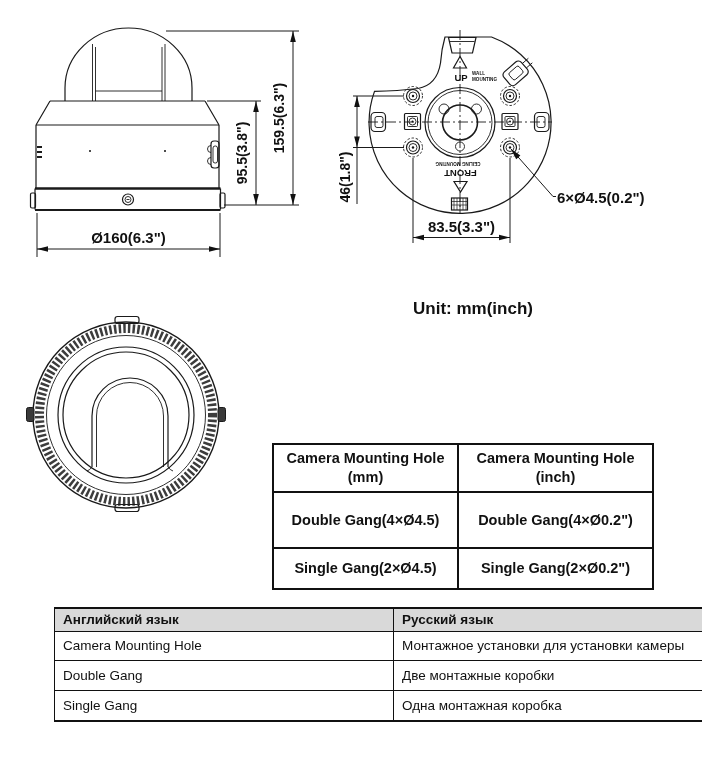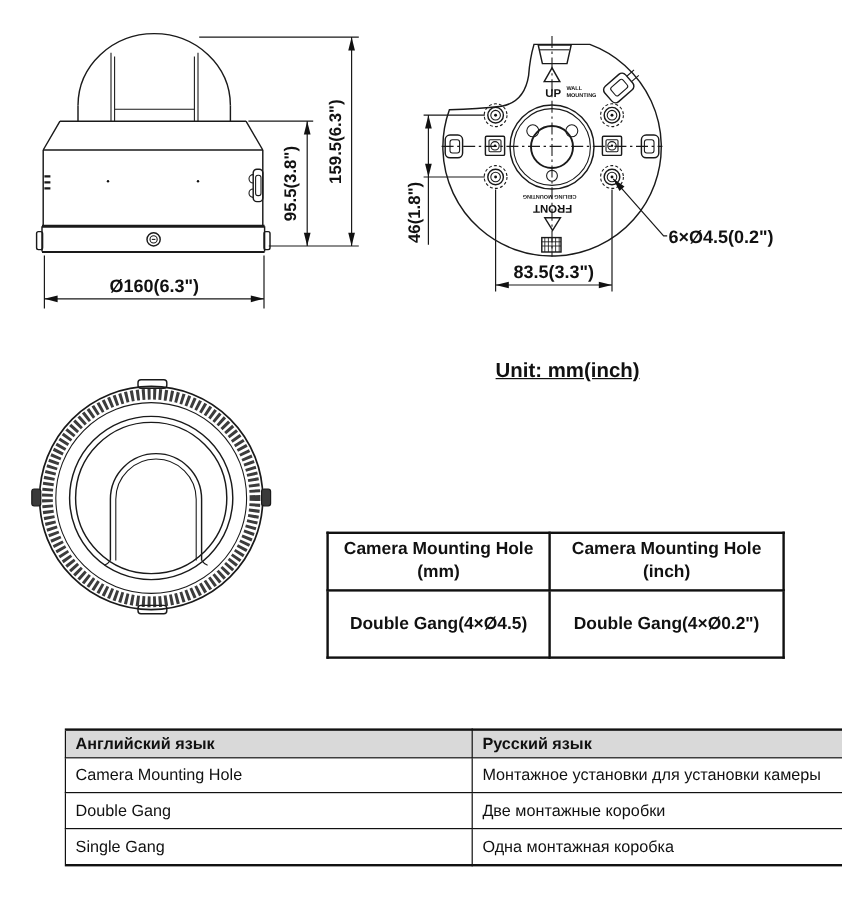--- a/index.html
+++ b/index.html
@@ -10,21 +10,21 @@
   svg .heavy{stroke:#1a1a1a;fill:none;stroke-width:2.4;}
   svg .dim{stroke:#1a1a1a;fill:none;stroke-width:1;}
   svg .cl{stroke:#1a1a1a;fill:none;stroke-width:0.9;stroke-dasharray:10,3,2,3;}
   svg .arr{fill:#111;stroke:none;}
   svg .dot{fill:#111;stroke:none;}
   svg text{fill:#111;font-family:"Liberation Sans",sans-serif;font-weight:bold;}
   .dimtxt{font-size:15px;}
   .dimtxtv{font-size:14px;}
   .tinytxt{font-size:4.6px;}
   .uptxt{font-size:9.5px;}
-  .unit-label{position:absolute;left:413px;top:299px;font-size:17px;font-weight:bold;text-decoration:underline;}
+  .unit-label{position:absolute;left:413px;top:299px;font-size:17px;font-weight:bold;}
   table{border-collapse:collapse;position:absolute;table-layout:fixed;padding-left:20px;}
   .mount-table{left:272px;top:443px;width:380px;border:2px solid #111;}
   .mount-table td{border:2px solid #111;text-align:center;vertical-align:middle;font-weight:bold;font-size:14.5px;line-height:1.3;padding:2px 4px;}
   .trans-table{left:10px;top:607px;width:682px;border:1px solid #111;border-top:2px solid #111;border-bottom:2px solid #111;margin-left:44px;}
   .trans-table td{border:1px solid #111;font-size:13.5px;text-align:left;vertical-align:middle;padding:2px 8px;}
   .trans-table tr.hdr td{background:#d9d9d9;font-weight:bold;}
 </style>
 </head>
 <body>
 
@@ -213,20 +213,24 @@
     </td>
     <td>
       <div>Camera Mounting Hole</div>
       <div>(inch)</div>
     </td>
   </tr>
   <tr style="height:56px">
     <td>Double Gang(4×Ø4.5)</td>
     <td>Double Gang(4×Ø0.2")</td>
   </tr>
+  <tr style="height:41px">
+    <td>Single Gang(2×Ø4.5)</td>
+    <td>Single Gang(2×Ø0.2")</td>
+  </tr>
 </tbody>
     </table>
 
 <table class="trans-table">
   <colgroup>
         <col style="width:339px">
         <col style="width:343px">
       </colgroup>
   <tbody>
         <tr class="hdr" style="height:23px">

